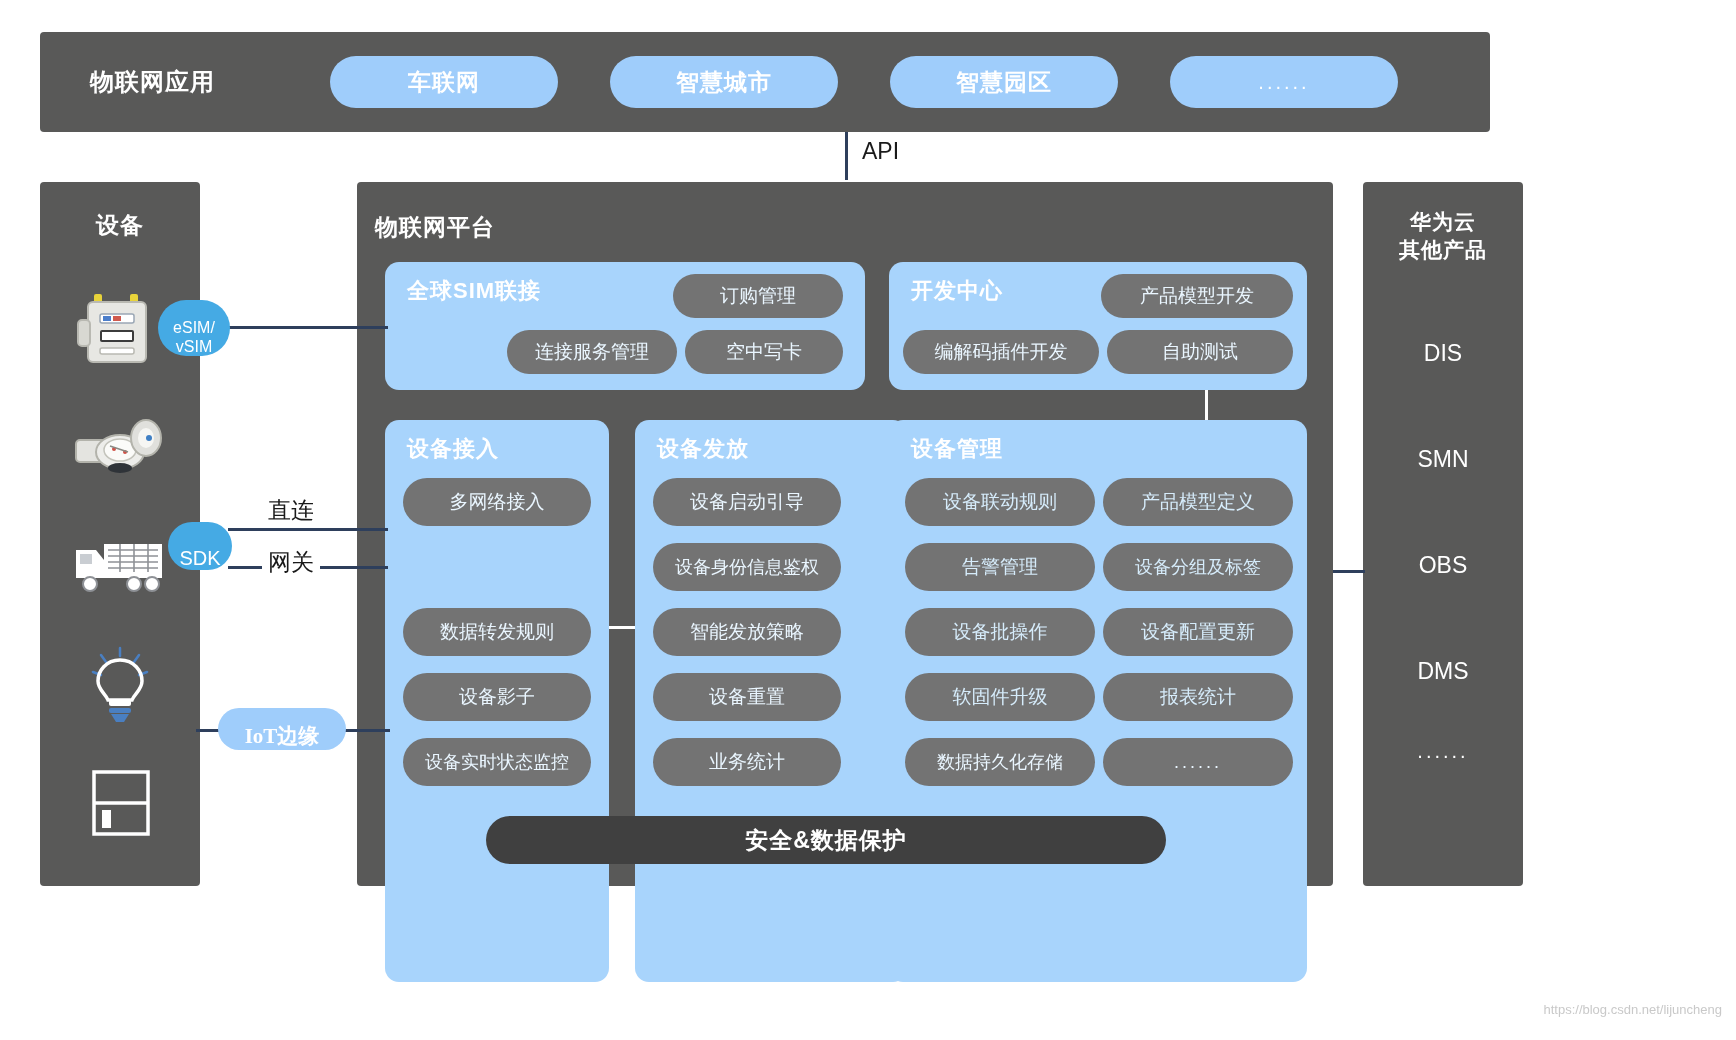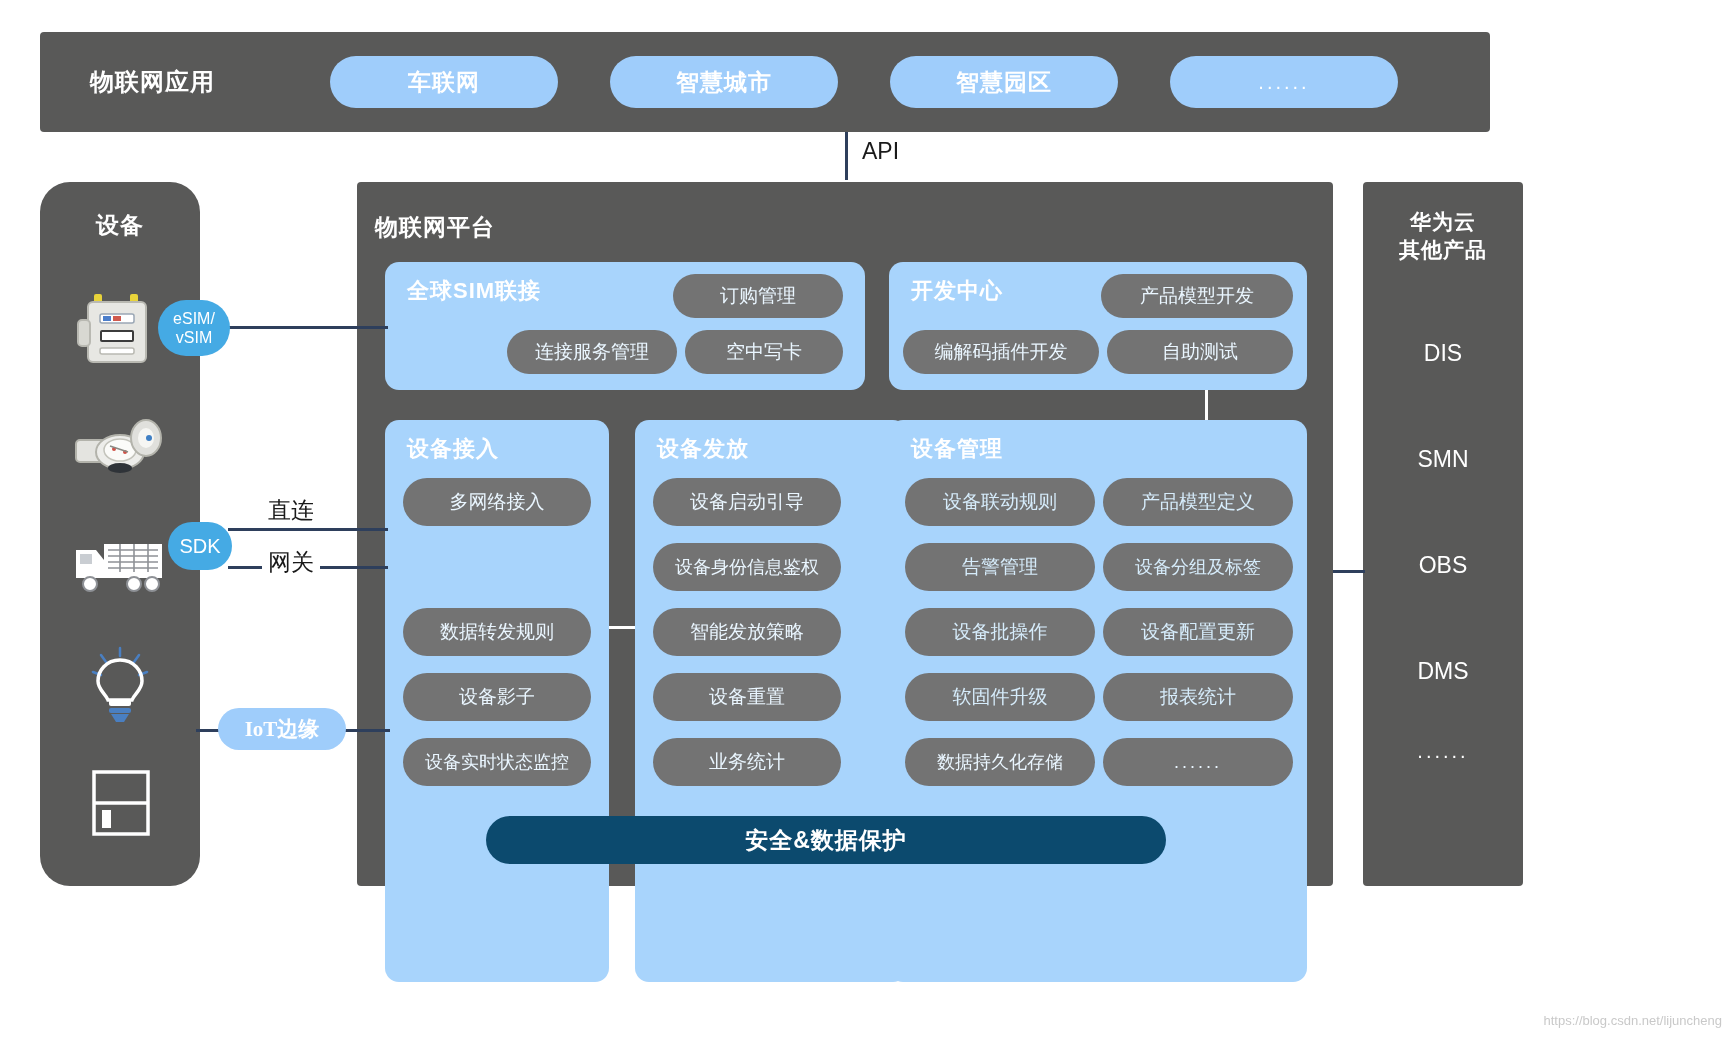--- a/index.html
+++ b/index.html
@@ -48,39 +48,39 @@
   #api-line {
     position: absolute; left: 845px; top: 132px;
     width: 3px; height: 48px; background: #2e3f5c;
   }
   #api-label {
     position: absolute; left: 862px; top: 138px;
     font-size: 23px; color: #1a1a1a;
   }
 
   
-  #device-panel { left: 40px; top: 182px; width: 160px; height: 704px; border-radius: 30px; }
+  #device-panel { left: 40px; top: 182px; width: 160px; height: 704px; }
   #device-title {
     position: absolute; top: 28px; left: 0; width: 100%;
     text-align: center; font-size: 23px;
   }
   .device-icon {
     position: absolute; left: 50%; transform: translateX(-50%);
     width: 100px; height: 86px;
   }
   #dev-icon-1 { top: 104px; }
   #dev-icon-2 { top: 220px; }
   #dev-icon-3 { top: 340px; }
   #dev-icon-4 { top: 460px; }
   #dev-icon-5 { top: 578px; }
 
   
   .badge {
     position: absolute;
-    display: flex; align-items: center; justify-content: center;
+    display: flex; align-items: flex-end; justify-content: center;
     color: #ffffff; text-align: center;
     border-radius: 999px;
     z-index: 6;
   }
   #badge-esim {
     left: 158px; top: 300px; width: 72px; height: 56px;
     background: #45aae4; font-size: 16px; line-height: 19px;
   }
   #badge-sdk {
     left: 168px; top: 522px; width: 64px; height: 48px;
@@ -143,41 +143,41 @@
   #group-manage  { left: 532px; top: 238px; width: 418px; height: 562px; }
 
   .col-chip { left: 18px; width: 188px; height: 48px; }
   #group-manage .mc-left  { left: 16px; width: 190px; height: 48px; }
   #group-manage .mc-right { left: 214px; width: 190px; height: 48px; }
 
   
   #security-bar {
     position: absolute; left: 486px; top: 816px;
     width: 680px; height: 48px;
-    background: #0c4a6e; border-radius: 24px;
+    background: #404040; border-radius: 24px;
     color: #ffffff; font-size: 23px; font-weight: bold;
     display: flex; align-items: center; justify-content: center;
     letter-spacing: 1px;
   }
   .sec-stem { position: absolute; width: 3px; height: 22px; background: #ffffff; }
 
   
   #products-panel { left: 1363px; top: 182px; width: 160px; height: 704px; }
   #products-title {
     position: absolute; top: 26px; left: 0; width: 100%;
     text-align: center; font-size: 21px; line-height: 28px;
   }
   .product-item {
     position: absolute; left: 0; width: 100%;
     text-align: center; color: #ffffff; font-size: 23px;
   }
 
   
   #watermark {
-    position: absolute; right: 14px; bottom: 12px;
+    position: absolute; right: 14px; bottom: 23px;
     font-size: 13px; color: #c9c9c9;
   }
 
   
   .inner-stem { position: absolute; background: #ffffff; }
 </style>
 </head>
 <body>
 
 <div id="stage">

